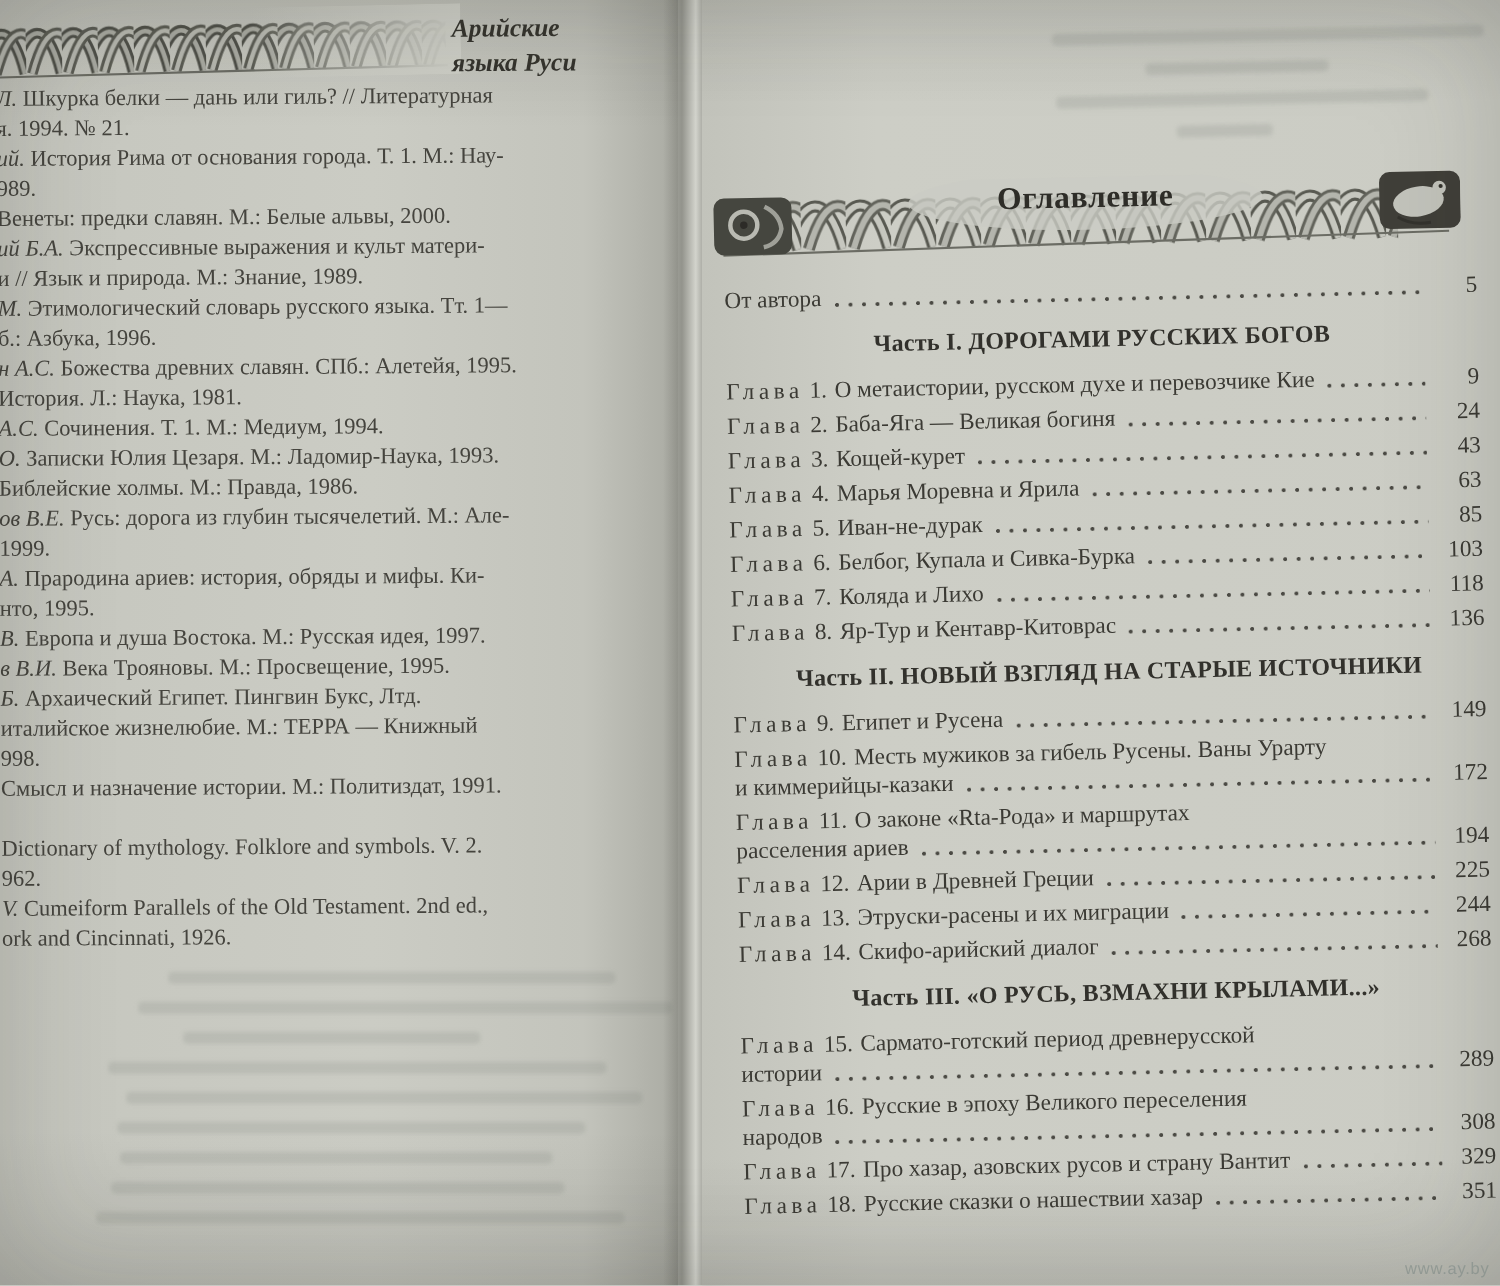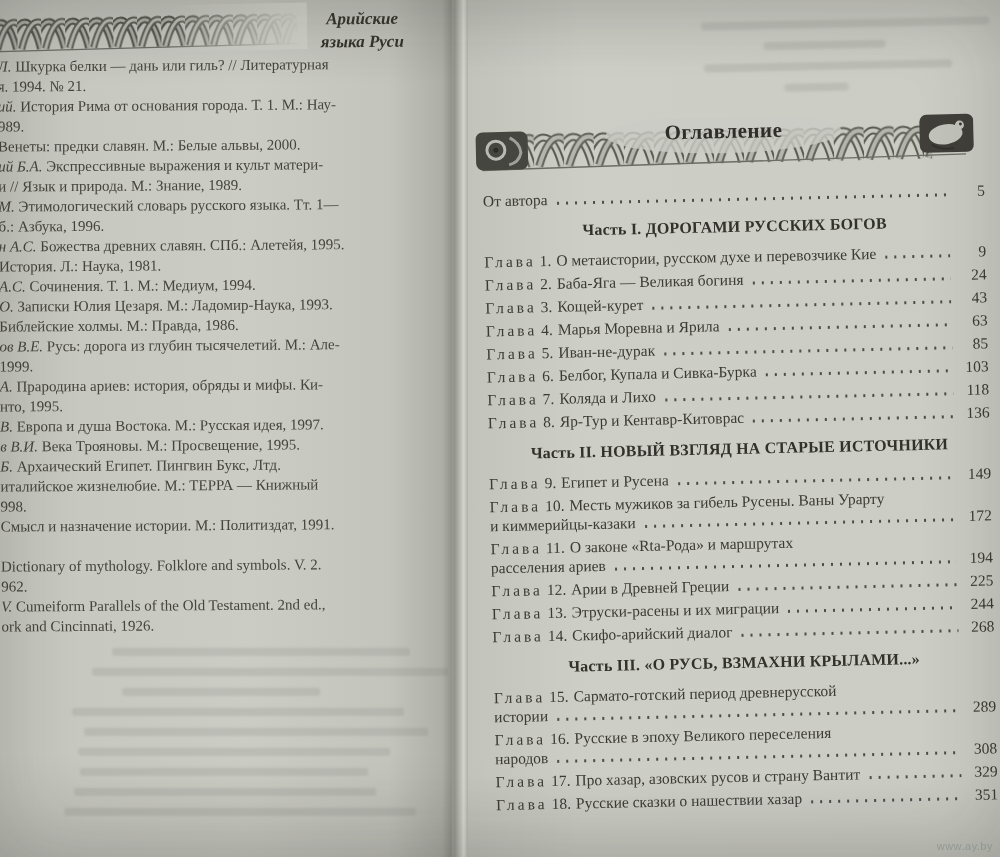--- a/index.html
+++ b/index.html
@@ -29,21 +29,21 @@
       rgba(70,70,64,.06) 100%);
   }
   .vignette{position:absolute;inset:0;pointer-events:none;
     box-shadow:inset 0 0 80px rgba(35,35,30,.20);}
   .left-content{position:absolute;inset:0;transform:rotate(-0.4deg);}
   .right-content{position:absolute;inset:0;transform:rotate(-1.25deg);}
 
   
   .left-band{position:absolute;top:5px;left:-4px;width:314px;height:47px;transform:rotate(-0.8deg);}
   .left-title{
-    position:absolute;top:8px;left:304px;width:122px;text-align:center;
+    position:absolute;top:8px;left:304px;width:122px;
     font-weight:bold;font-style:italic;font-size:17px;line-height:23px;color:#35342e;
   }
   .bib{position:absolute;top:55px;left:0;width:428px;color:#45443e;font-size:15px;}
   .bib-line{line-height:20px;white-space:nowrap;overflow:hidden;}
   .bib-line em{font-style:italic;}
   .bib-gap{height:20px;}
 
   .ghost-bl{position:absolute;top:648px;left:48px;width:408px;filter:blur(1.3px);transform:rotate(.4deg);}
   .ghost-bl .gl{height:8px;border-radius:3px;background:rgba(104,110,106,.16);margin-bottom:12px;}
   .ghost-bl .gl:nth-child(1){width:298px;margin-left:62px}

